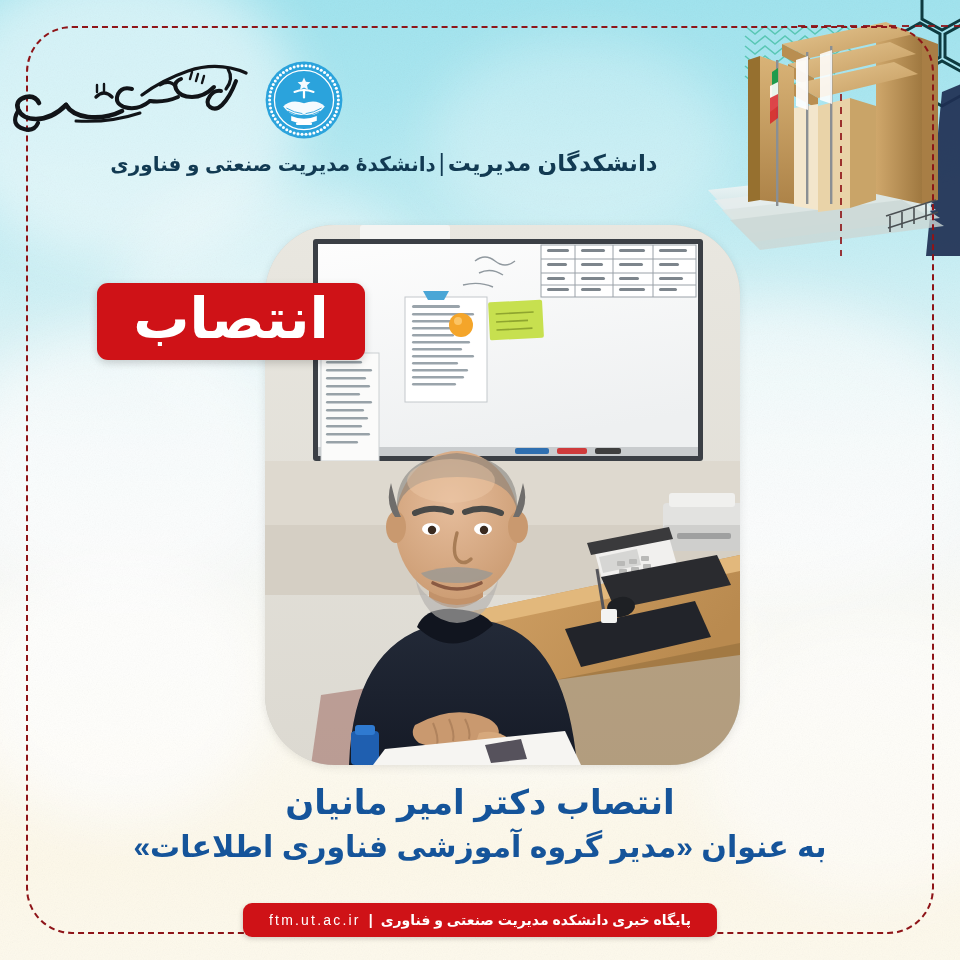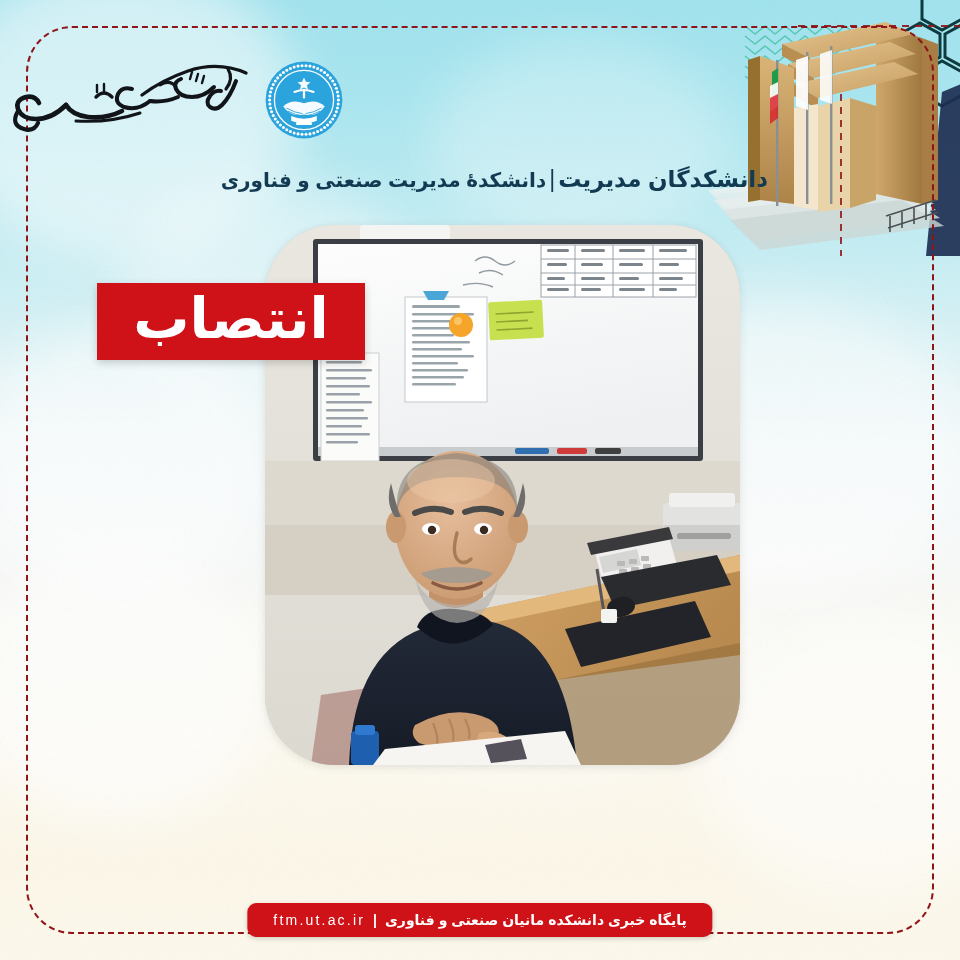--- a/index.html
+++ b/index.html
@@ -46,39 +46,39 @@
 
   
   #art{position:absolute;left:690px;top:-6px;width:276px;height:262px;overflow:hidden;}
 
   
   #header{position:absolute;left:0;top:60px;width:790px;text-align:left;}
   #brandrow{display:flex;align-items:center;justify-content:flex-end;gap:14px;padding-left:0;}
   #uot-seal{width:80px;height:80px;flex:0 0 80px;}
   #nastaliq{height:78px;width:250px;}
   #facultyline{
-    margin:26px 22px 0 0;text-align:right;padding-left:0;padding-right:0;
+    margin:10px 22px 0 0;text-align:center;padding-left:0;padding-right:0;
     font-size:23px;font-weight:bold;color:#123a52;letter-spacing:-.2px;
     direction:rtl;
   }
   #facultyline .sep{color:#123a52;font-weight:normal;padding:0 3px;}
   #facultyline .sub{font-size:20px;font-weight:bold;}
 
   
   #photo-wrap{
     position:absolute;left:265px;top:225px;width:475px;height:540px;
     border-radius:70px;overflow:hidden;background:#cfcfc8;
     box-shadow:0 2px 10px rgba(0,0,0,.10);
   }
   #photo{position:absolute;inset:0;}
 
   
   #badge{
     position:absolute;left:97px;top:283px;width:268px;height:77px;
-    background:#cf1217;border-radius:0;
+    background:#cf1217;border-radius:11px;
     display:flex;align-items:center;justify-content:center;
     box-shadow:0 3px 8px rgba(0,0,0,.18);
   }
   #badge-label{
     color:#fff;font-size:56px;font-weight:bold;line-height:1;
     letter-spacing:1px;direction:rtl;padding-bottom:6px;
   }
 
   
   #title{
@@ -534,20 +534,24 @@
 
       <path d="M120 524 L300 506 L316 540 L108 540 Z" fill="#f6f5f2"></path>
       <path d="M220 520 L256 514 L262 534 L226 538 Z" fill="#56525c"></path>
     </svg>
   </div>
 
   <div id="badge">
     <span id="badge-label">انتصاب</span>
   </div>
 
+  <div id="title">
+    <div id="title-l1">انتصاب دکتر امیر مانیان</div>
+    <div id="title-l2">به عنوان «مدیر گروه آموزشی فناوری اطلاعات»</div>
+  </div>
 
   <div id="footer">
-    <span id="footer-site">پایگاه خبری دانشکده مانیان صنعتی و فناوری</span>
+    <span id="footer-site">پایگاه خبری دانشکده مدیریت صنعتی و فناوری</span>
     <span id="footer-pipe">|</span>
     <span id="footer-url">ftm.ut.ac.ir</span>
   </div>
 
 </div>
 
 </body></html>

